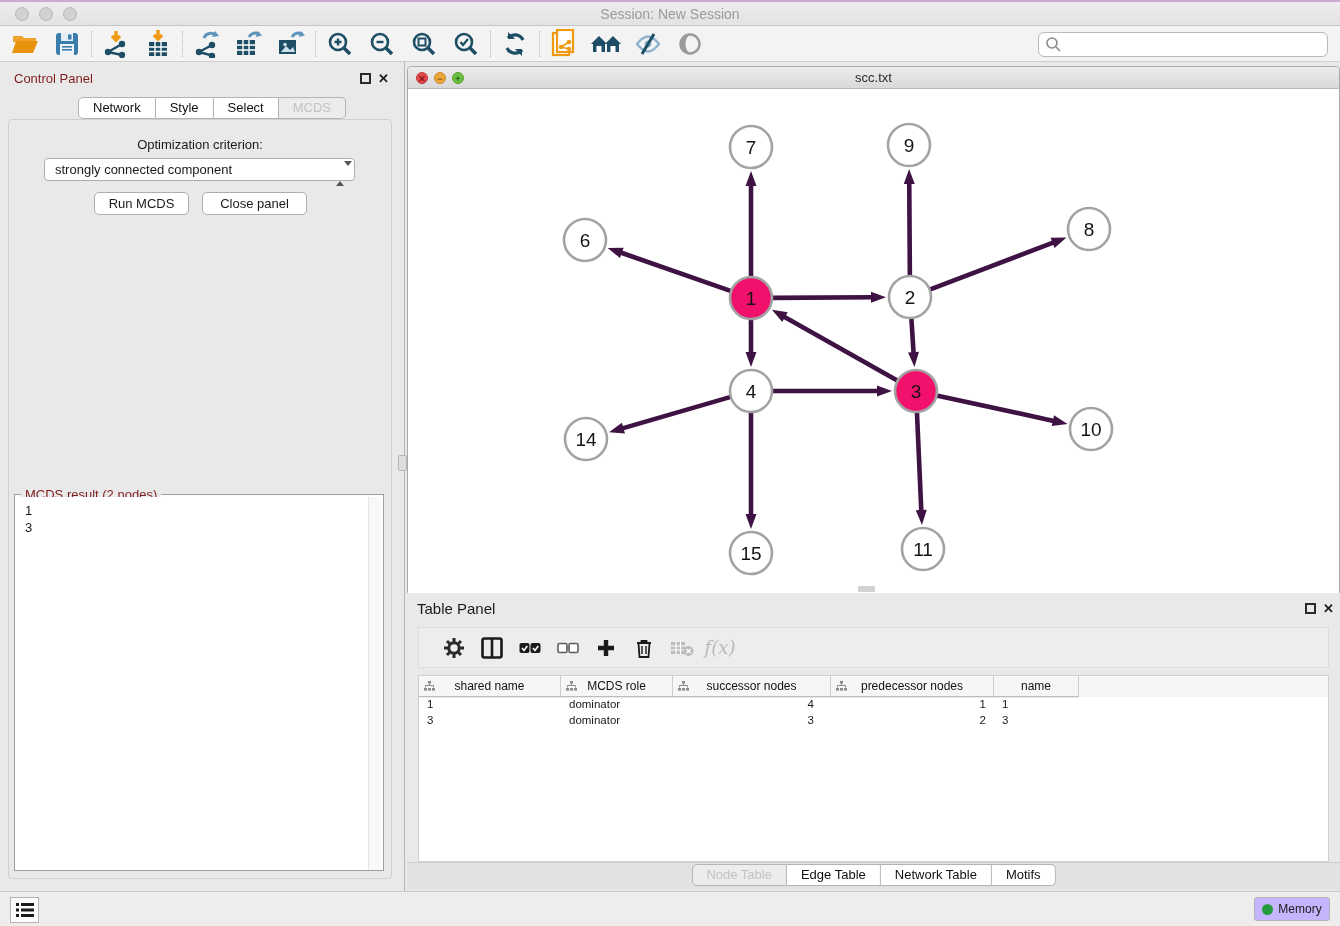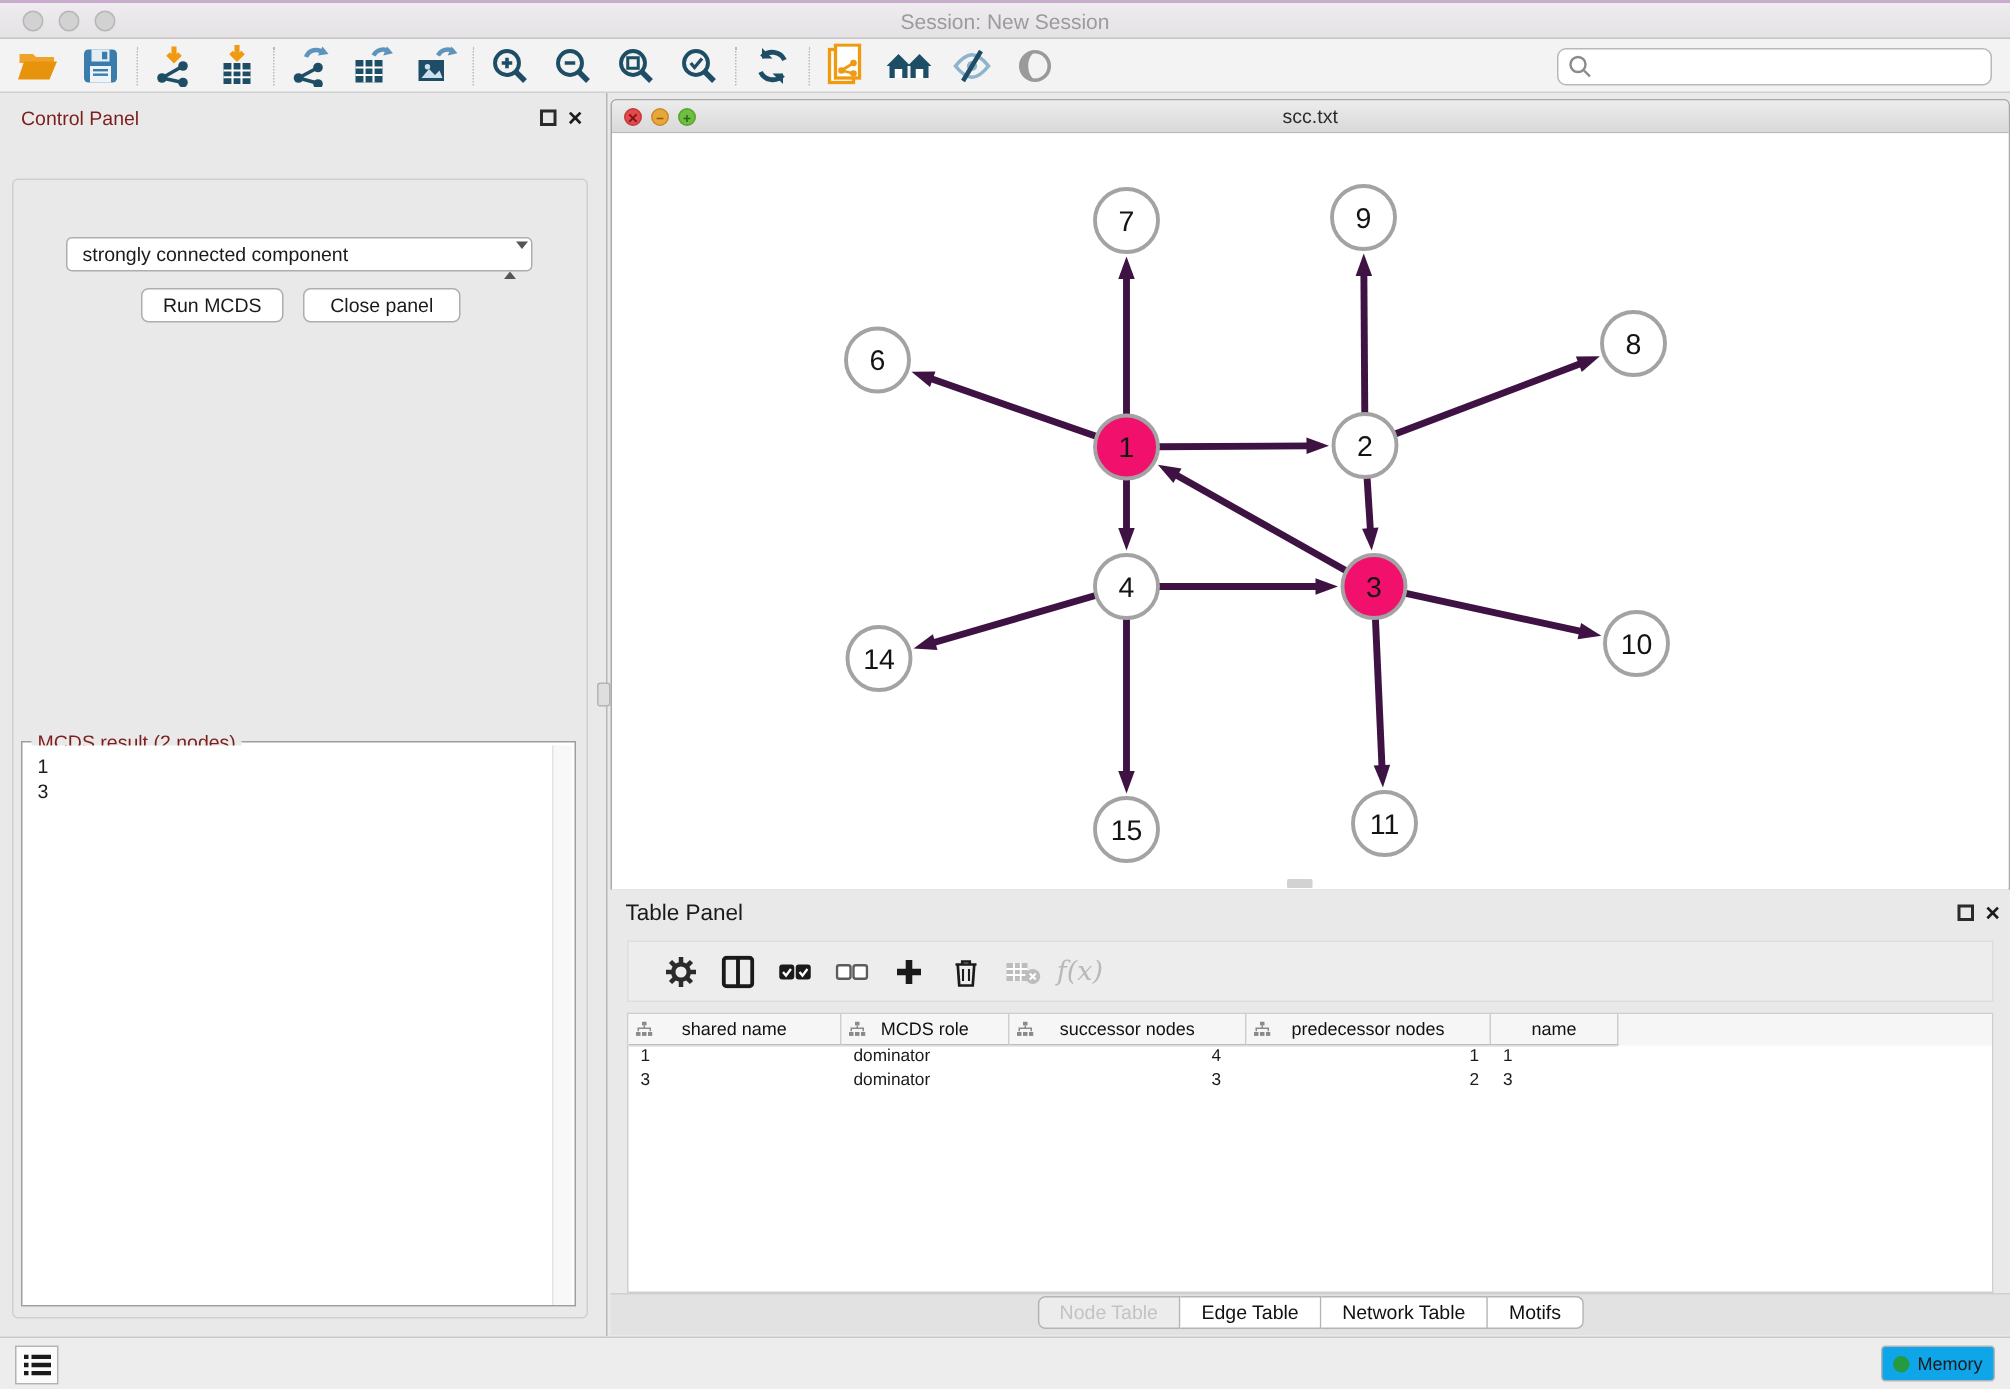--- a/index.html
+++ b/index.html
@@ -82,21 +82,21 @@
   .tr { display:flex; height:16px; font-size:11.5px; }
   .td { padding:1px 8px 0 8px; }
   .num { text-align:right; }
   .tp-strip { left:0; top:265px; width:933px; height:28px; background:#e2e2e2; border-top:1px solid #cfcfcf; }
   .bottom-tabs { left:50%; transform:translateX(-50%); top:267px; height:22px; display:flex; }
 
   
   .status-bar { left:0; top:891px; width:1340px; height:35px; background:#ededed; border-top:1px solid #c9c9c9; }
   .list-btn { left:10px; top:5px; width:29px; height:26px; background:#fbfbfb; border:1px solid #b3b3b3; 
     display:flex; align-items:center; justify-content:center; }
-  .memory-btn { right:10px; top:5px; width:76px; height:24px; background:#0ea5e9; border:1px solid #b3b3b3; border-radius:3px;
+  .memory-btn { right:10px; top:5px; width:76px; height:24px; background:#c4b5fd; border:1px solid #b3b3b3; border-radius:3px;
     display:flex; align-items:center; justify-content:center; gap:5px; font-size:12px; }
   .mem-dot { width:11px; height:11px; border-radius:50%; background:#259a3e; }
 
   svg { display:block; }
 </style>
 </head>
 <body>
 
 <div class="abs titlebar">
   <span class="abs tdot" style="left:15px"></span>
@@ -278,22 +278,29 @@
       </svg>
     </span>
   <input value="" placeholder="" style="">
 </div>
 
 <div class="abs control-panel">
   <div class="abs cp-title">Control Panel</div>
   <div class="abs win-float" style="left:360px"></div>
   <div class="abs win-close" style="left:378px">✕</div>
 
+  <div class="abs seg-tabs">
+    <div class="seg">Network</div>
+    <div class="seg">Style</div>
+    <div class="seg">Select</div>
+    <div class="seg active">MCDS</div>
+  </div>
 
   <div class="abs cp-content"></div>
+  <div class="abs opt-label">Optimization criterion:</div>
 
   <div class="abs opt-select">
     <span>strongly connected component</span>
     <span class="abs stepper"><span class="up"></span><span class="dn"></span></span>
   </div>
 
   <div class="abs cp-btn" style="left:94px;width:95px">Run MCDS</div>
   <div class="abs cp-btn" style="left:202px;width:105px">Close panel</div>
 
   <div class="abs result-group">

